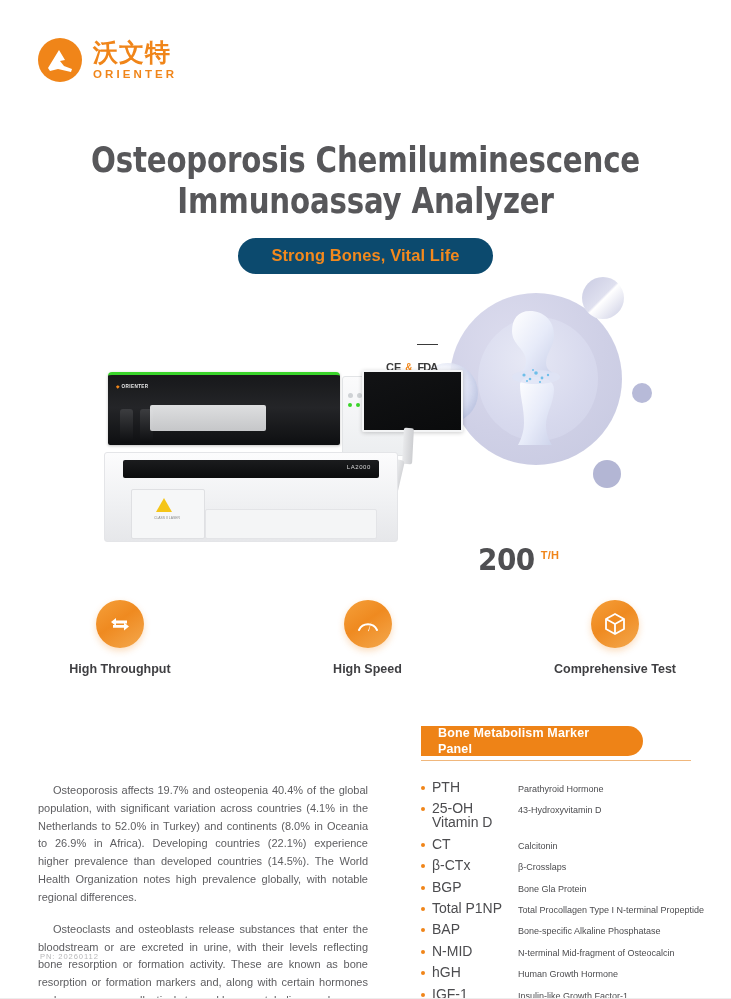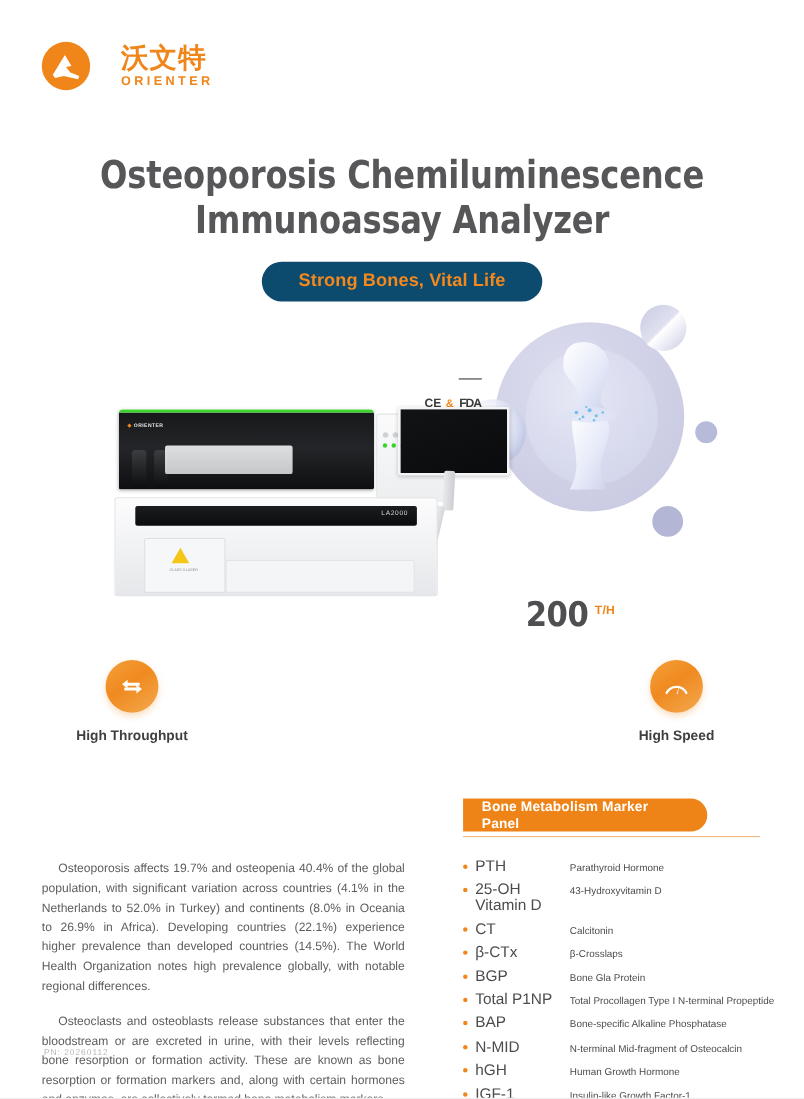--- a/index.html
+++ b/index.html
@@ -15,21 +15,21 @@
     margin:0 auto;
     background:#ffffff;
     overflow:hidden;
     box-sizing:border-box;
     border-bottom:1px solid #ededed;
   }
 
   
   .logo{
     position:absolute; left:38px; top:38px;
-    display:flex; align-items:center; gap:28px;
+    display:flex; align-items:center; gap:11px;
   }
   .logo-mark{
     width:44px;height:44px;border-radius:50%;
     background:#f08519;
     position:relative;flex:0 0 auto;
   }
   .logo-mark svg{position:absolute;left:0;top:0;}
   .logo-text{display:flex;flex-direction:column;line-height:1;}
   .logo-cn{
     font-size:25px;font-weight:bold;color:#f08519;
@@ -404,20 +404,29 @@
     <div class="feature">
       <div class="f-icon">
         <svg width="26" height="26" viewBox="0 0 26 26" aria-hidden="true">
           <path d="M4 19 A10 10 0 0 1 22 19" fill="none" stroke="#fff" stroke-width="2" stroke-linecap="round"></path>
           <path d="M13 20 L16.5 10.5 L13.8 20.2 Z" fill="#fff"></path>
         </svg>
       </div>
       <div class="f-label">High Speed</div>
     </div>
 
+    <div class="feature">
+      <div class="f-icon">
+        <svg width="26" height="26" viewBox="0 0 26 26" aria-hidden="true">
+          <path d="M13 3 L22 8 L22 18 L13 23 L4 18 L4 8 Z" fill="none" stroke="#fff" stroke-width="1.8" stroke-linejoin="round"></path>
+          <path d="M4 8 L13 13 L22 8 M13 13 L13 23" fill="none" stroke="#fff" stroke-width="1.8" stroke-linejoin="round"></path>
+        </svg>
+      </div>
+      <div class="f-label">Comprehensive Test</div>
+    </div>
 
 
   </div>
 
 
   <div class="sec" style="left:421px;top:726px;width:270px;">
     <div class="sec-band" style="width:222px;align-items:center;">
       <span>Bone Metabolism Marker Panel</span>
     </div>
     <div class="sec-rule"></div>

